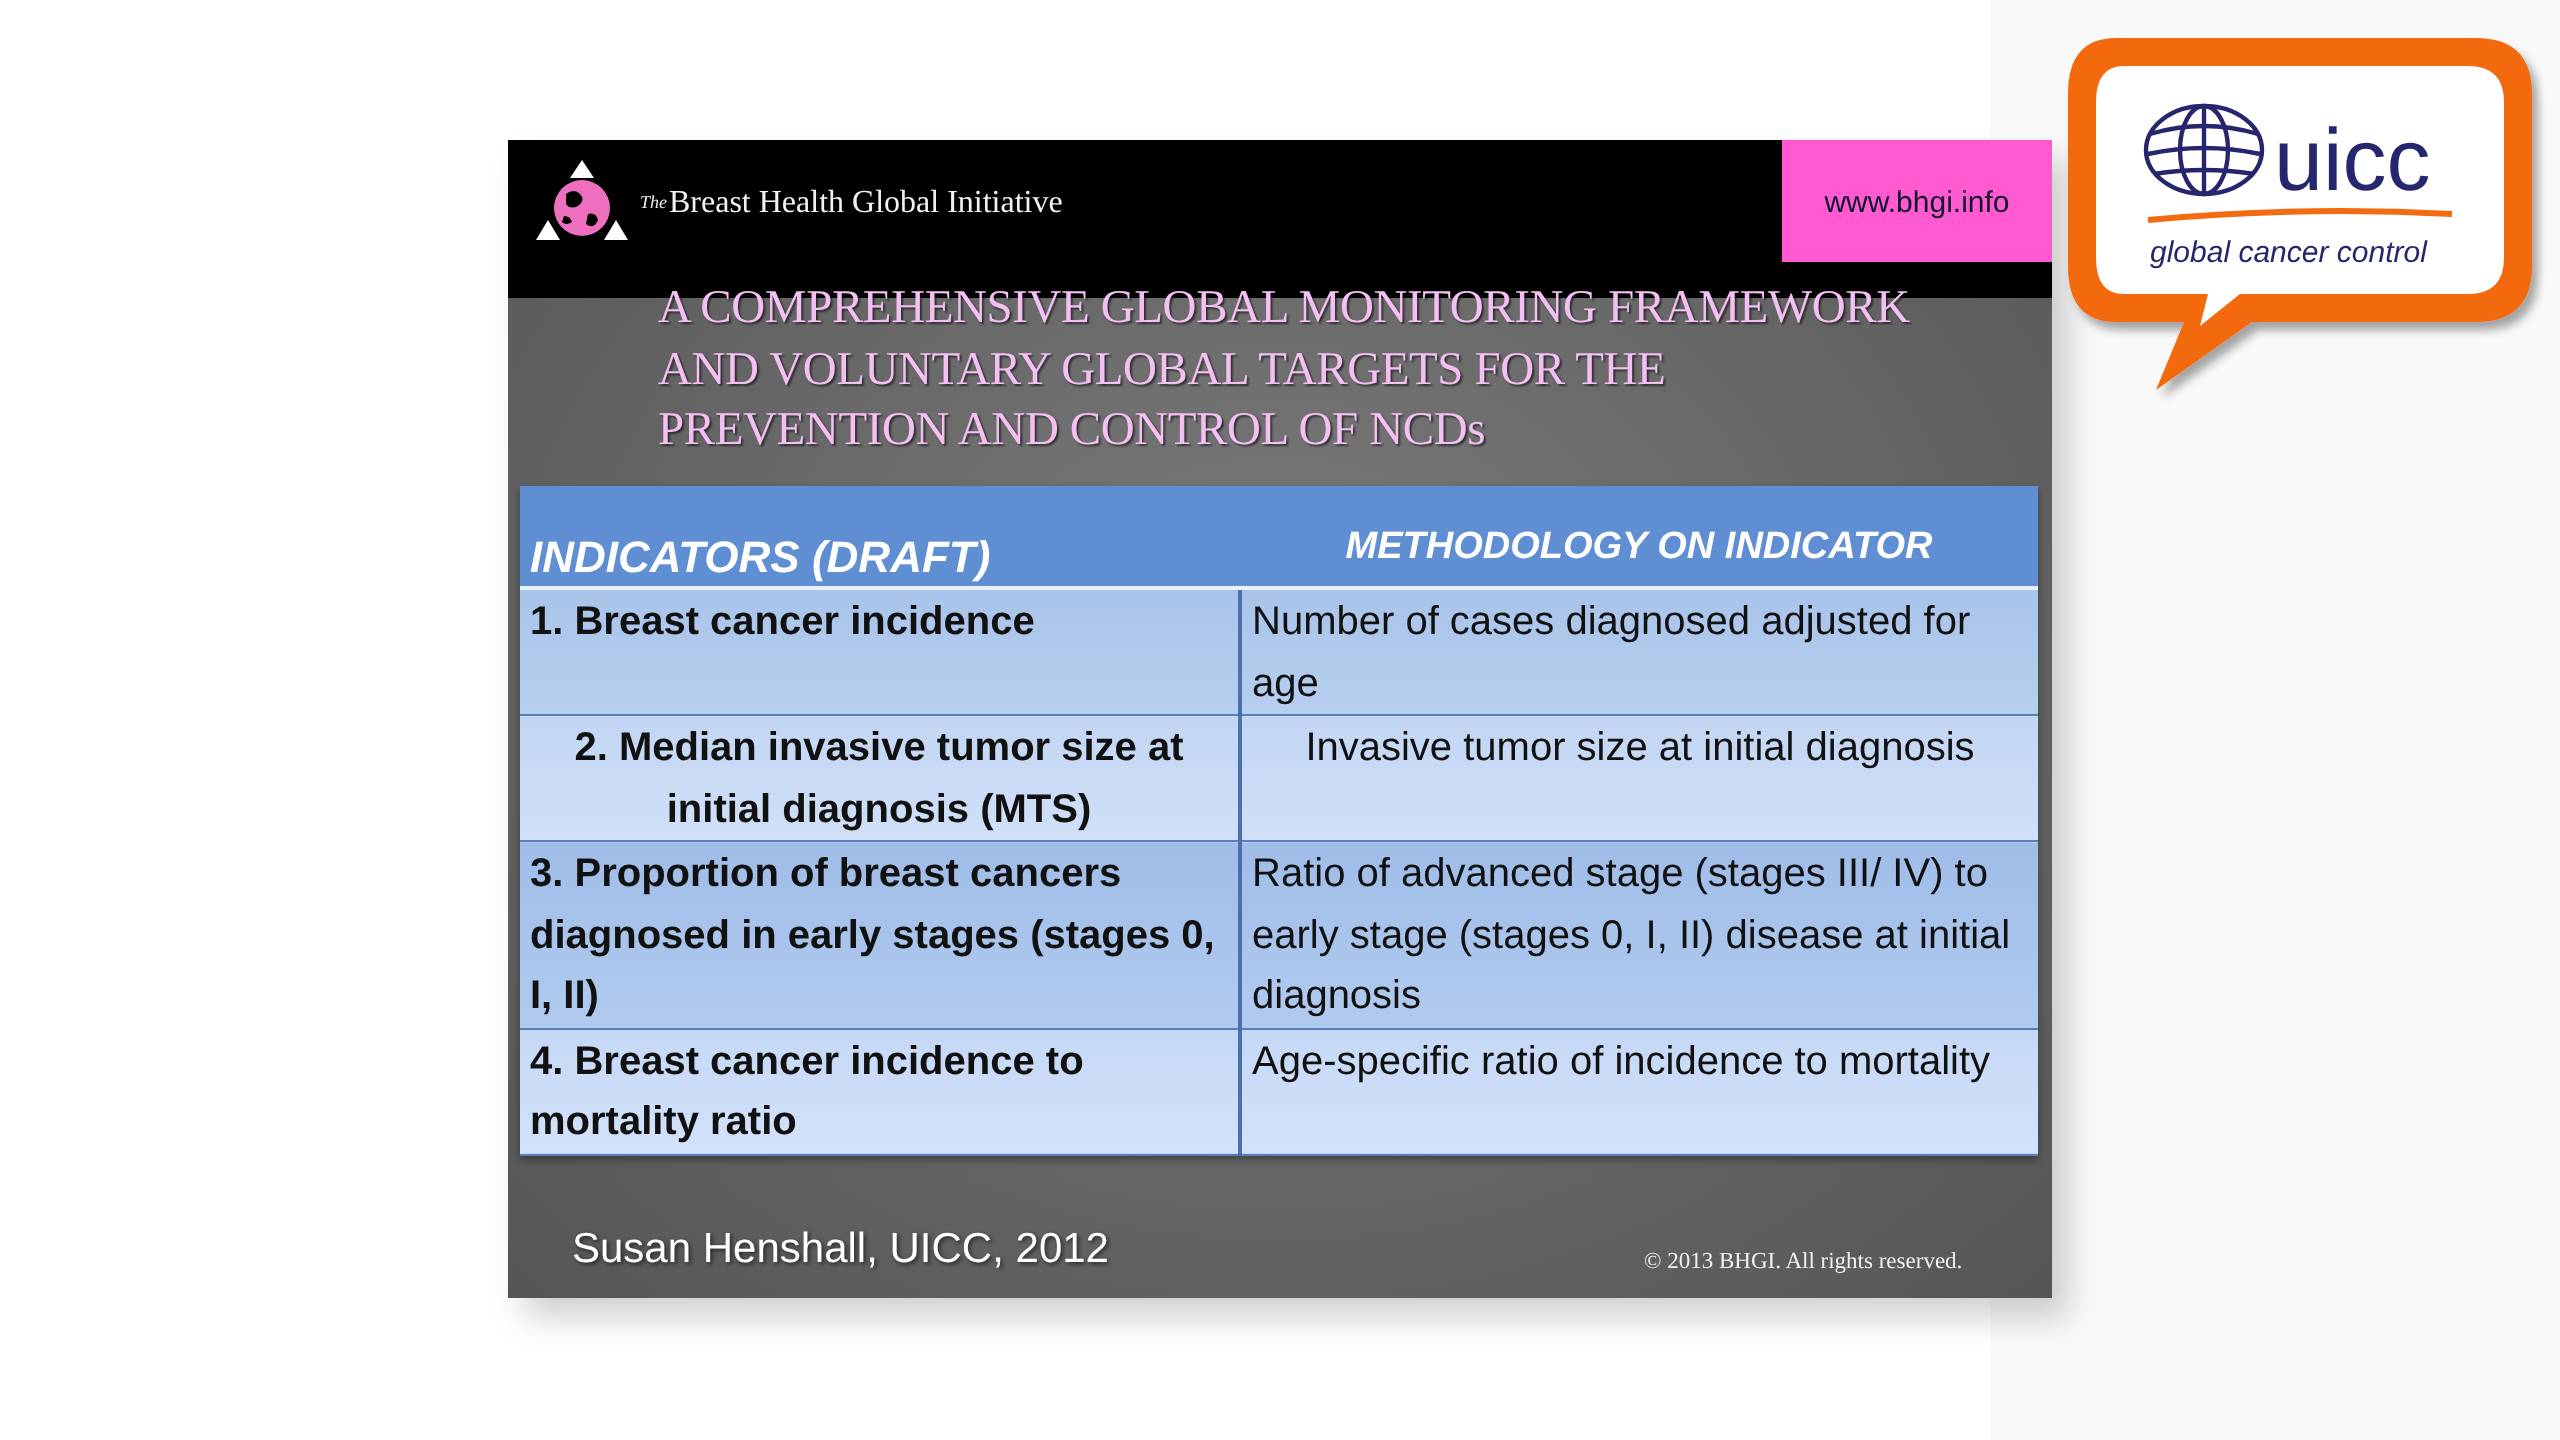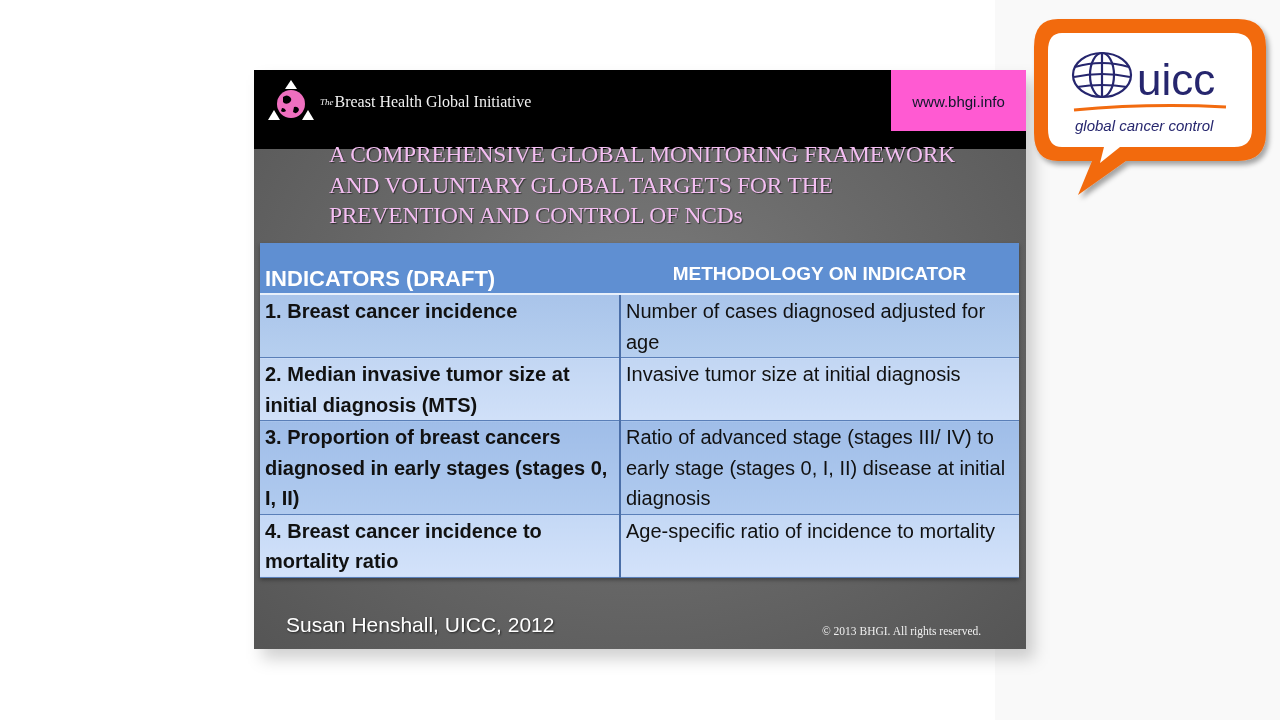--- a/index.html
+++ b/index.html
@@ -46,30 +46,31 @@
   .slide-title div { white-space:nowrap; }
   table.indicators {
     position:absolute; left:6px; top:173px; width:759px;
     border-collapse:collapse; table-layout:fixed;
     box-shadow:0 2px 4px rgba(0,0,0,0.35);
   }
   table.indicators th {
     background:#5f8fd2; color:#ffffff; text-align:left; font-weight:bold;
     height:42px; padding:0 5px; vertical-align:bottom;
     border-bottom:2px solid #e8f0fb;
+    font-style:italic;
   }
   table.indicators th.c1 { font-size:22px; padding-bottom:1px; }
   table.indicators th.c2 { font-size:19px; padding-bottom:8px;text-align:center; }
   table.indicators td {
     font-size:20px; line-height:30.5px; color:#111; padding:1px 5px 0 5px;
     vertical-align:top; border-bottom:1px solid #5a7fb8;
   }
   table.indicators td.c1 { font-weight:bold; border-right:2px solid #4b6fa8; }
   tr.r1 td { background:linear-gradient(#a9c4ea,#b6cfef); height:59px; }
-  tr.r2 td { background:linear-gradient(#c2d6f3,#d0e0f8); height:60px; }
+  tr.r2 td { background:linear-gradient(#c2d6f3,#d0e0f8); height:60px;text-align:center; }
   tr.r3 td { background:linear-gradient(#9fbde8,#b1cbef); height:90px; }
   tr.r4 td { background:linear-gradient(#c4d8f5,#d3e2fa); height:59px;margin-top:44px; }
   .footer-author {
     position:absolute; left:32px; top:543px; color:#ffffff; font-size:21px;
     text-shadow:1px 1px 2px rgba(0,0,0,0.6);
   }
   .footer-copy {
     position:absolute; left:568px; top:555px; color:#f0f0f0;
     font-family:"Liberation Serif", serif; font-size:11.5px;
   }

